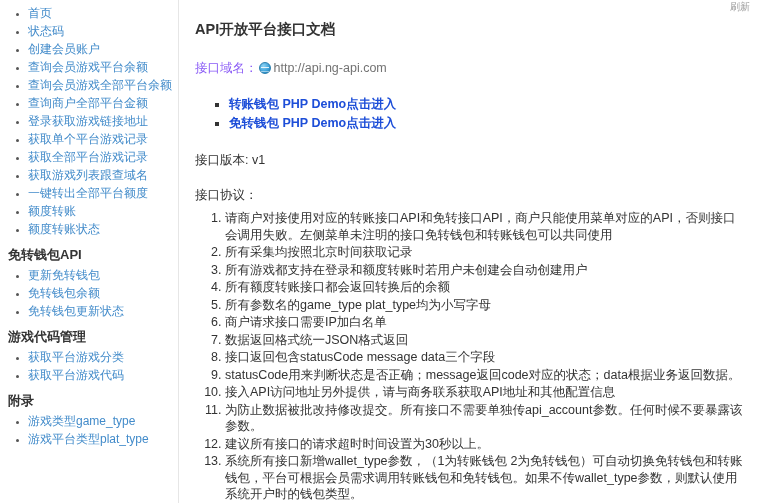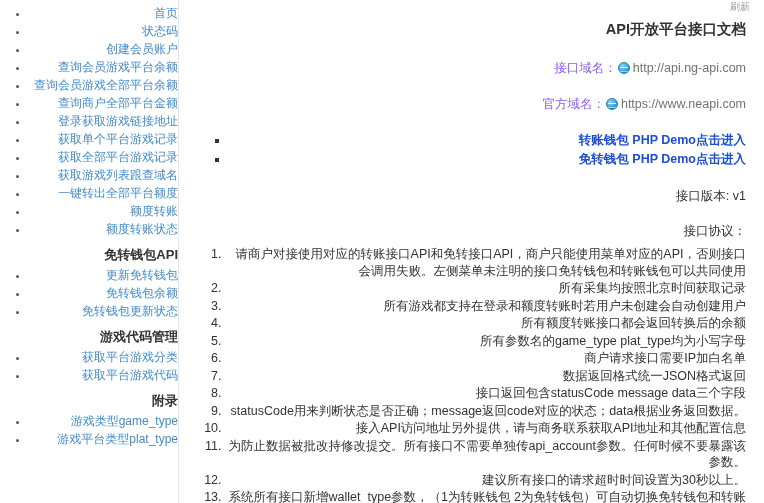--- a/index.html
+++ b/index.html
@@ -9,21 +9,20 @@
     background: #ffffff;
     font-family: "Liberation Sans", sans-serif;
     color: #333;
     overflow: hidden;
   }
   .page {
     position: relative;
     width: 764px; height: 503px;
     display: flex;
     background: #fff;
-    text-align: right;
   }
   
   .sidebar {
     width: 178px;
     flex: 0 0 178px;
     padding: 4px 0 0 0;
     background: #ffffff;
     font-size: 12px;
     overflow: hidden;
   }
@@ -213,23 +212,20 @@
   <main class="content">
 
     <div class="scroll-label">刷新</div>
 
     <h1 class="doc-title">API开放平台接口文档</h1>
 
     <div class="field-row">
       <span class="label">接口域名：</span><span class="globe"></span><a class="url-link" href="#">http://api.ng-api.com</a>
     </div>
 
-    <div class="field-row">
-      <span class="label">官方域名：</span><span class="globe"></span><a class="url-link" href="#">https://www.neapi.com</a>
-    </div>
 
     <ul class="demo-list">
       <li><a href="#">转账钱包 PHP Demo点击进入</a></li>
       <li><a href="#">免转钱包 PHP Demo点击进入</a></li>
     </ul>
 
     <div class="field-row">接口版本: v1</div>
 
     <div class="proto-label">接口协议：</div>
 

